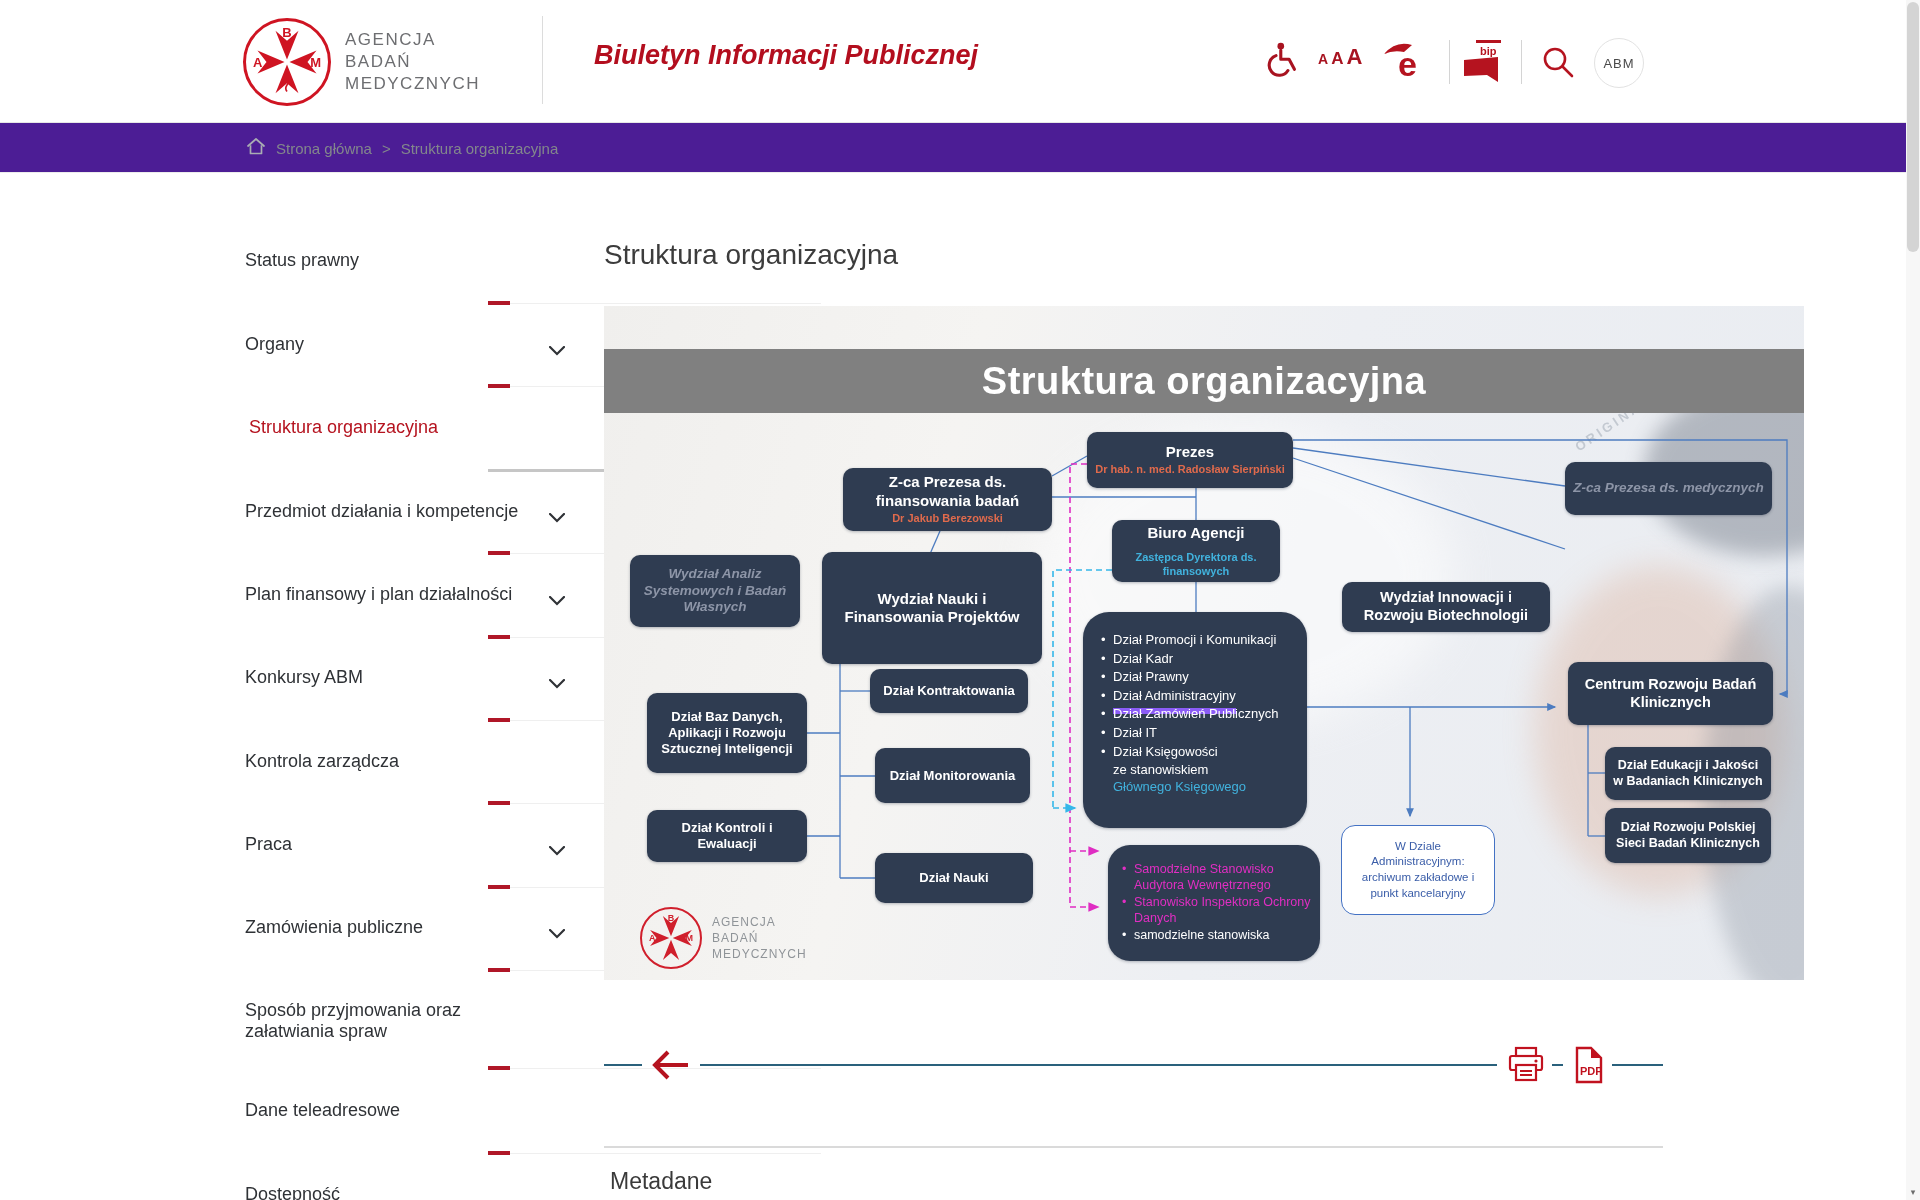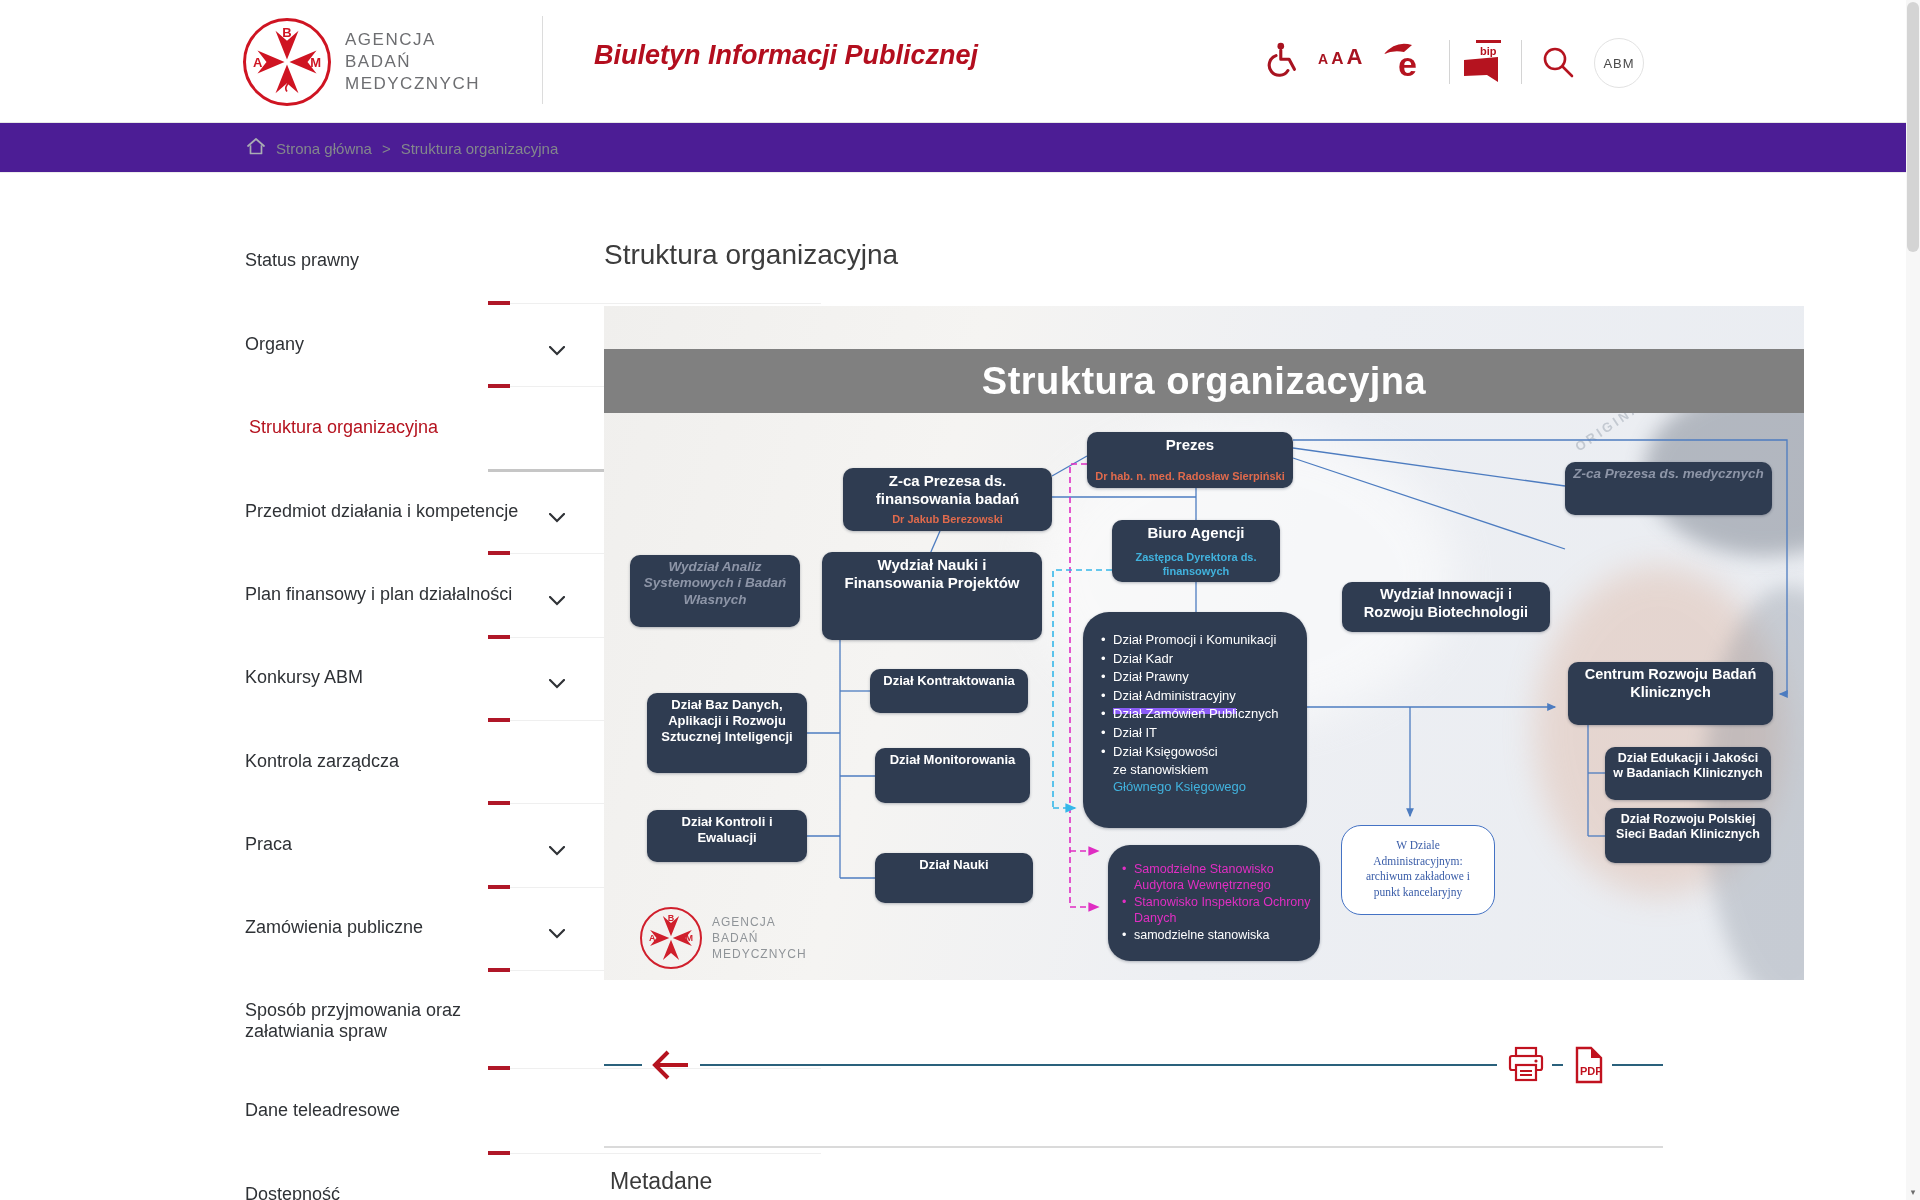--- a/index.html
+++ b/index.html
@@ -52,33 +52,33 @@
   .blob2{left:930px;top:260px;width:250px;height:330px;background:#d9a184;opacity:.30;filter:blur(16px);}
   .blob3{left:1100px;top:280px;width:170px;height:420px;background:#707a88;opacity:.28;}
   .blob4{left:430px;top:120px;width:420px;height:300px;background:#ffffff;opacity:.55;filter:blur(22px);}
   .wm-original{position:absolute;left:965px;top:110px;transform:rotate(-34deg);font-size:13px;font-weight:bold;
     color:#aeb6c0;letter-spacing:3px;opacity:.65;}
   .banner{position:absolute;left:0;top:43px;width:1200px;height:64px;background:#808080;
     display:flex;align-items:center;justify-content:center;}
   .banner span{color:#fff;font-size:38px;font-weight:bold;letter-spacing:.5px;}
   .clines{position:absolute;left:0;top:0;}
   .node{position:absolute;background:#2f3c51;border-radius:10px;color:#fff;display:flex;flex-direction:column;
-    align-items:center;justify-content:space-between;text-align:center;font-weight:bold;font-size:13.5px;line-height:1.22;
+    align-items:center;justify-content:center;text-align:center;font-weight:bold;font-size:13.5px;line-height:1.22;
     padding:4px 8px;box-sizing:border-box;box-shadow:0 1px 3px rgba(20,30,50,.3);}
   .node .t{display:block;}
   .node .p{display:block;margin-top:2px;font-size:11px;color:#e06a4c;line-height:1.25;}
   .p-cyan{color:#41b2dd !important;margin-top:9px !important;}
   .ghost{color:#8d95a7;font-style:italic;}
   .n-prezes{left:483px;top:126px;width:206px;height:56px;} .n-prezes .t{font-size:15px;}
   .n-zfin{left:239px;top:162px;width:209px;height:63px;} .n-zfin .t{font-size:15px;}
   .n-biuro{left:508px;top:214px;width:168px;height:62px;} .n-biuro .t{font-size:15px;}
   .n-zmed{left:961px;top:156px;width:207px;height:53px;}
   .n-zanaliz{left:961px;top:214px;width:207px;height:62px;}
   .n-wanaliz{left:26px;top:249px;width:170px;height:72px;}
-  .n-wnauki{left:218px;top:246px;width:220px;height:88px;} .n-wnauki .t{font-size:15px;}
+  .n-wnauki{left:218px;top:246px;width:220px;height:112px;} .n-wnauki .t{font-size:15px;}
   .n-winnow{left:738px;top:276px;width:208px;height:50px;} .n-winnow .t{font-size:14.5px;}
   .n-kontrakt{left:266px;top:363px;width:158px;height:44px;font-size:13px;}
   .n-baz{left:43px;top:387px;width:160px;height:80px;font-size:13px;}
   .n-monit{left:271px;top:442px;width:155px;height:55px;font-size:13px;}
   .n-kontroli{left:43px;top:504px;width:160px;height:52px;font-size:13px;}
   .n-nauki2{left:271px;top:547px;width:158px;height:50px;font-size:13px;}
   .n-centrum{left:964px;top:356px;width:205px;height:63px;} .n-centrum .t{font-size:14.5px;}
   .n-eduk{left:1001px;top:441px;width:166px;height:53px;font-size:12.5px;}
   .n-rozw{left:1001px;top:502px;width:166px;height:55px;font-size:12.5px;}
   .n-list{left:479px;top:306px;width:224px;height:216px;border-radius:26px;
@@ -88,22 +88,22 @@
   ul.dep li::before{content:"•";position:absolute;left:2px;top:0;}
   ul.dep li.nb{margin-bottom:1px;} ul.dep li.nb::before{content:none;}
   .u{border-bottom:6px solid #8b5cf6;padding-bottom:5px;}
   .cyan-t{color:#41b2dd;}
   .n-samodz{left:504px;top:539px;width:212px;height:116px;border-radius:22px;
     align-items:flex-start;justify-content:center;text-align:left;font-weight:normal;padding:10px 8px 8px 12px;}
   ul.sam{list-style:none;margin:0;padding:0;}
   ul.sam li{position:relative;padding-left:14px;margin-bottom:2px;font-size:12.5px;line-height:1.25;}
   ul.sam li::before{content:"•";position:absolute;left:2px;top:0;}
   .mag{color:#e12ec3;} .wh{color:#fff;}
-  .n-wdziale{left:737px;top:519px;width:154px;height:90px;background:#fff;border:1.5px solid #4472c4;border-radius:20px;
-    color:#3a5da8;font-size:11.5px;font-weight:normal;line-height:1.35;box-shadow:none;padding:12px;font-family:Liberation Serif, serif;}
+  .n-wdziale{left:737px;top:519px;width:154px;height:90px;background:#fff;border:1.5px solid #4472c4;border-radius:14px;
+    color:#3a5da8;font-size:11.5px;font-weight:normal;line-height:1.35;box-shadow:none;padding:12px;}
   .chart-wm{position:absolute;left:36px;top:601px;display:flex;align-items:center;opacity:.95;}
   .cwm-circle{position:relative;width:62px;height:62px;border:2px solid #cf1422;border-radius:50%;box-sizing:border-box;}
   .cwm-circle .logo-letter{font-size:9px;}
   .cwm-text{margin-left:10px;color:#8a8f94;font-size:12px;letter-spacing:1px;line-height:16px;font-weight:500;}
   
   .abar-line{position:absolute;top:1064px;height:2px;background:#2a617c;}
   .l1{left:604px;width:38px;} .l2{left:700px;width:797px;} .l3{left:1552px;width:11px;} .l4{left:1612px;width:51px;}
   .backbtn{position:absolute;left:648px;top:1046px;width:44px;height:38px;cursor:pointer;}
   .printbtn{position:absolute;left:1506px;top:1046px;width:40px;height:38px;cursor:pointer;}
   .pdfbtn{position:absolute;left:1571px;top:1044px;width:36px;height:42px;cursor:pointer;}

